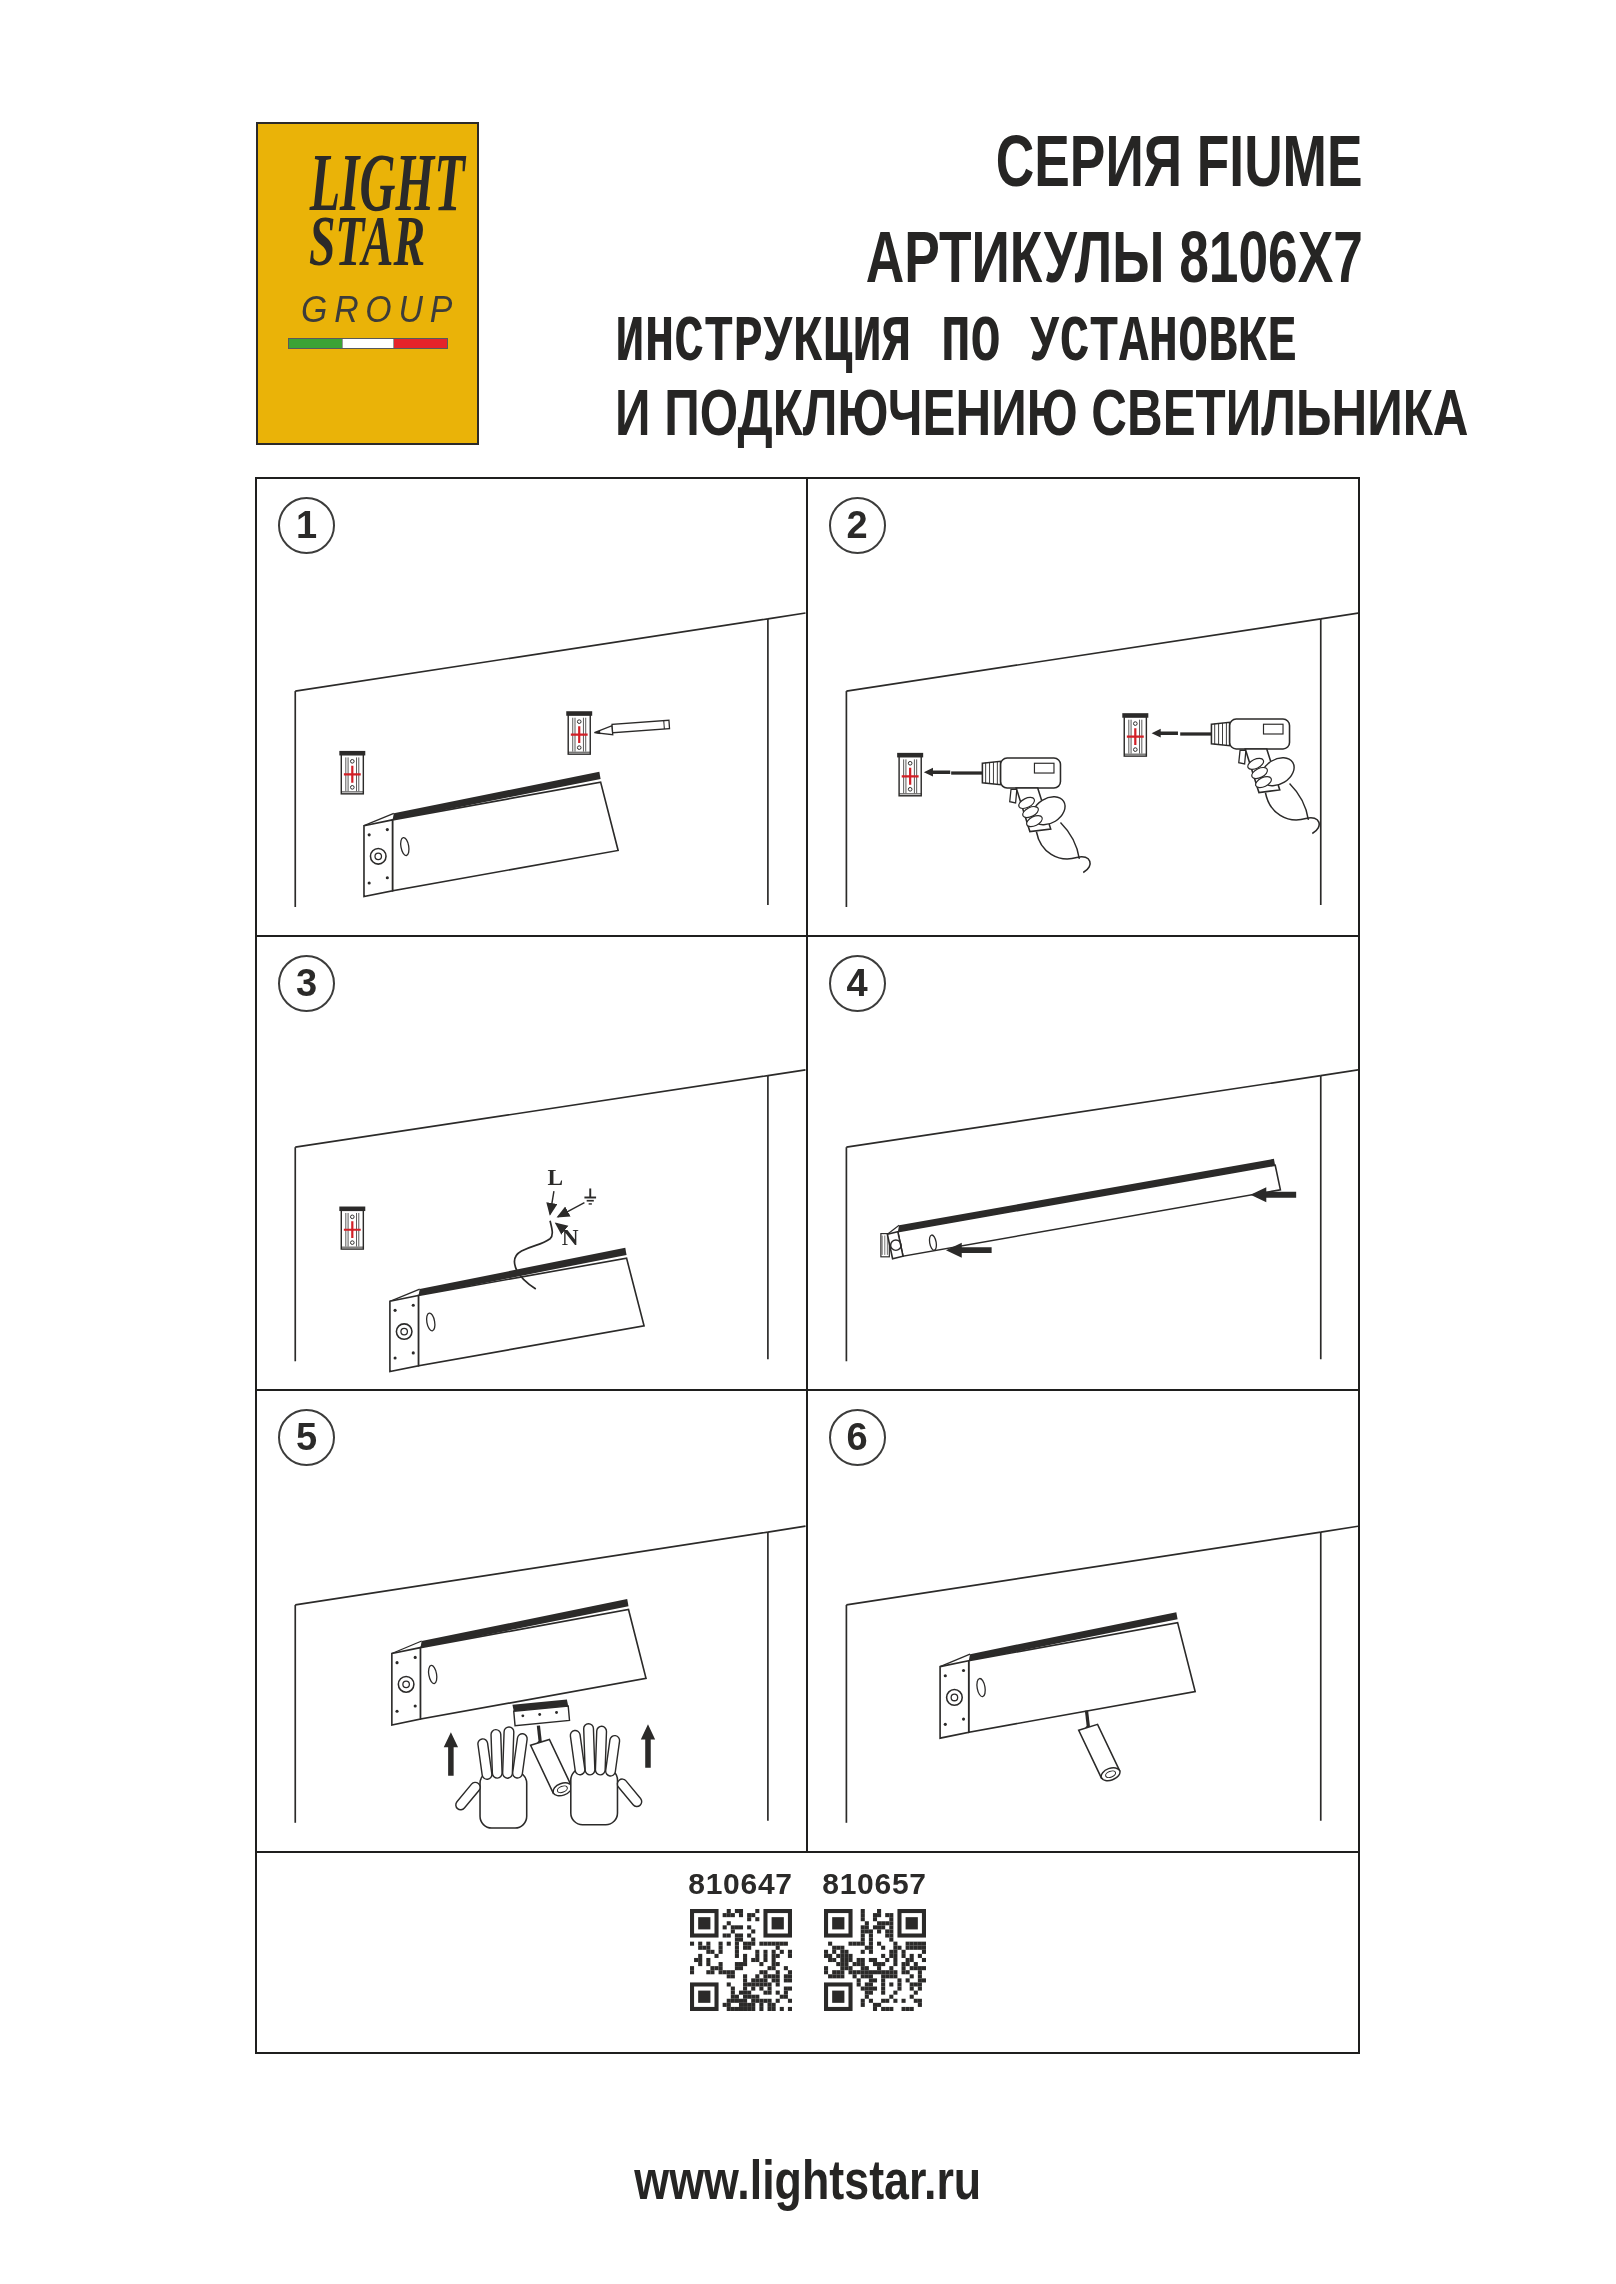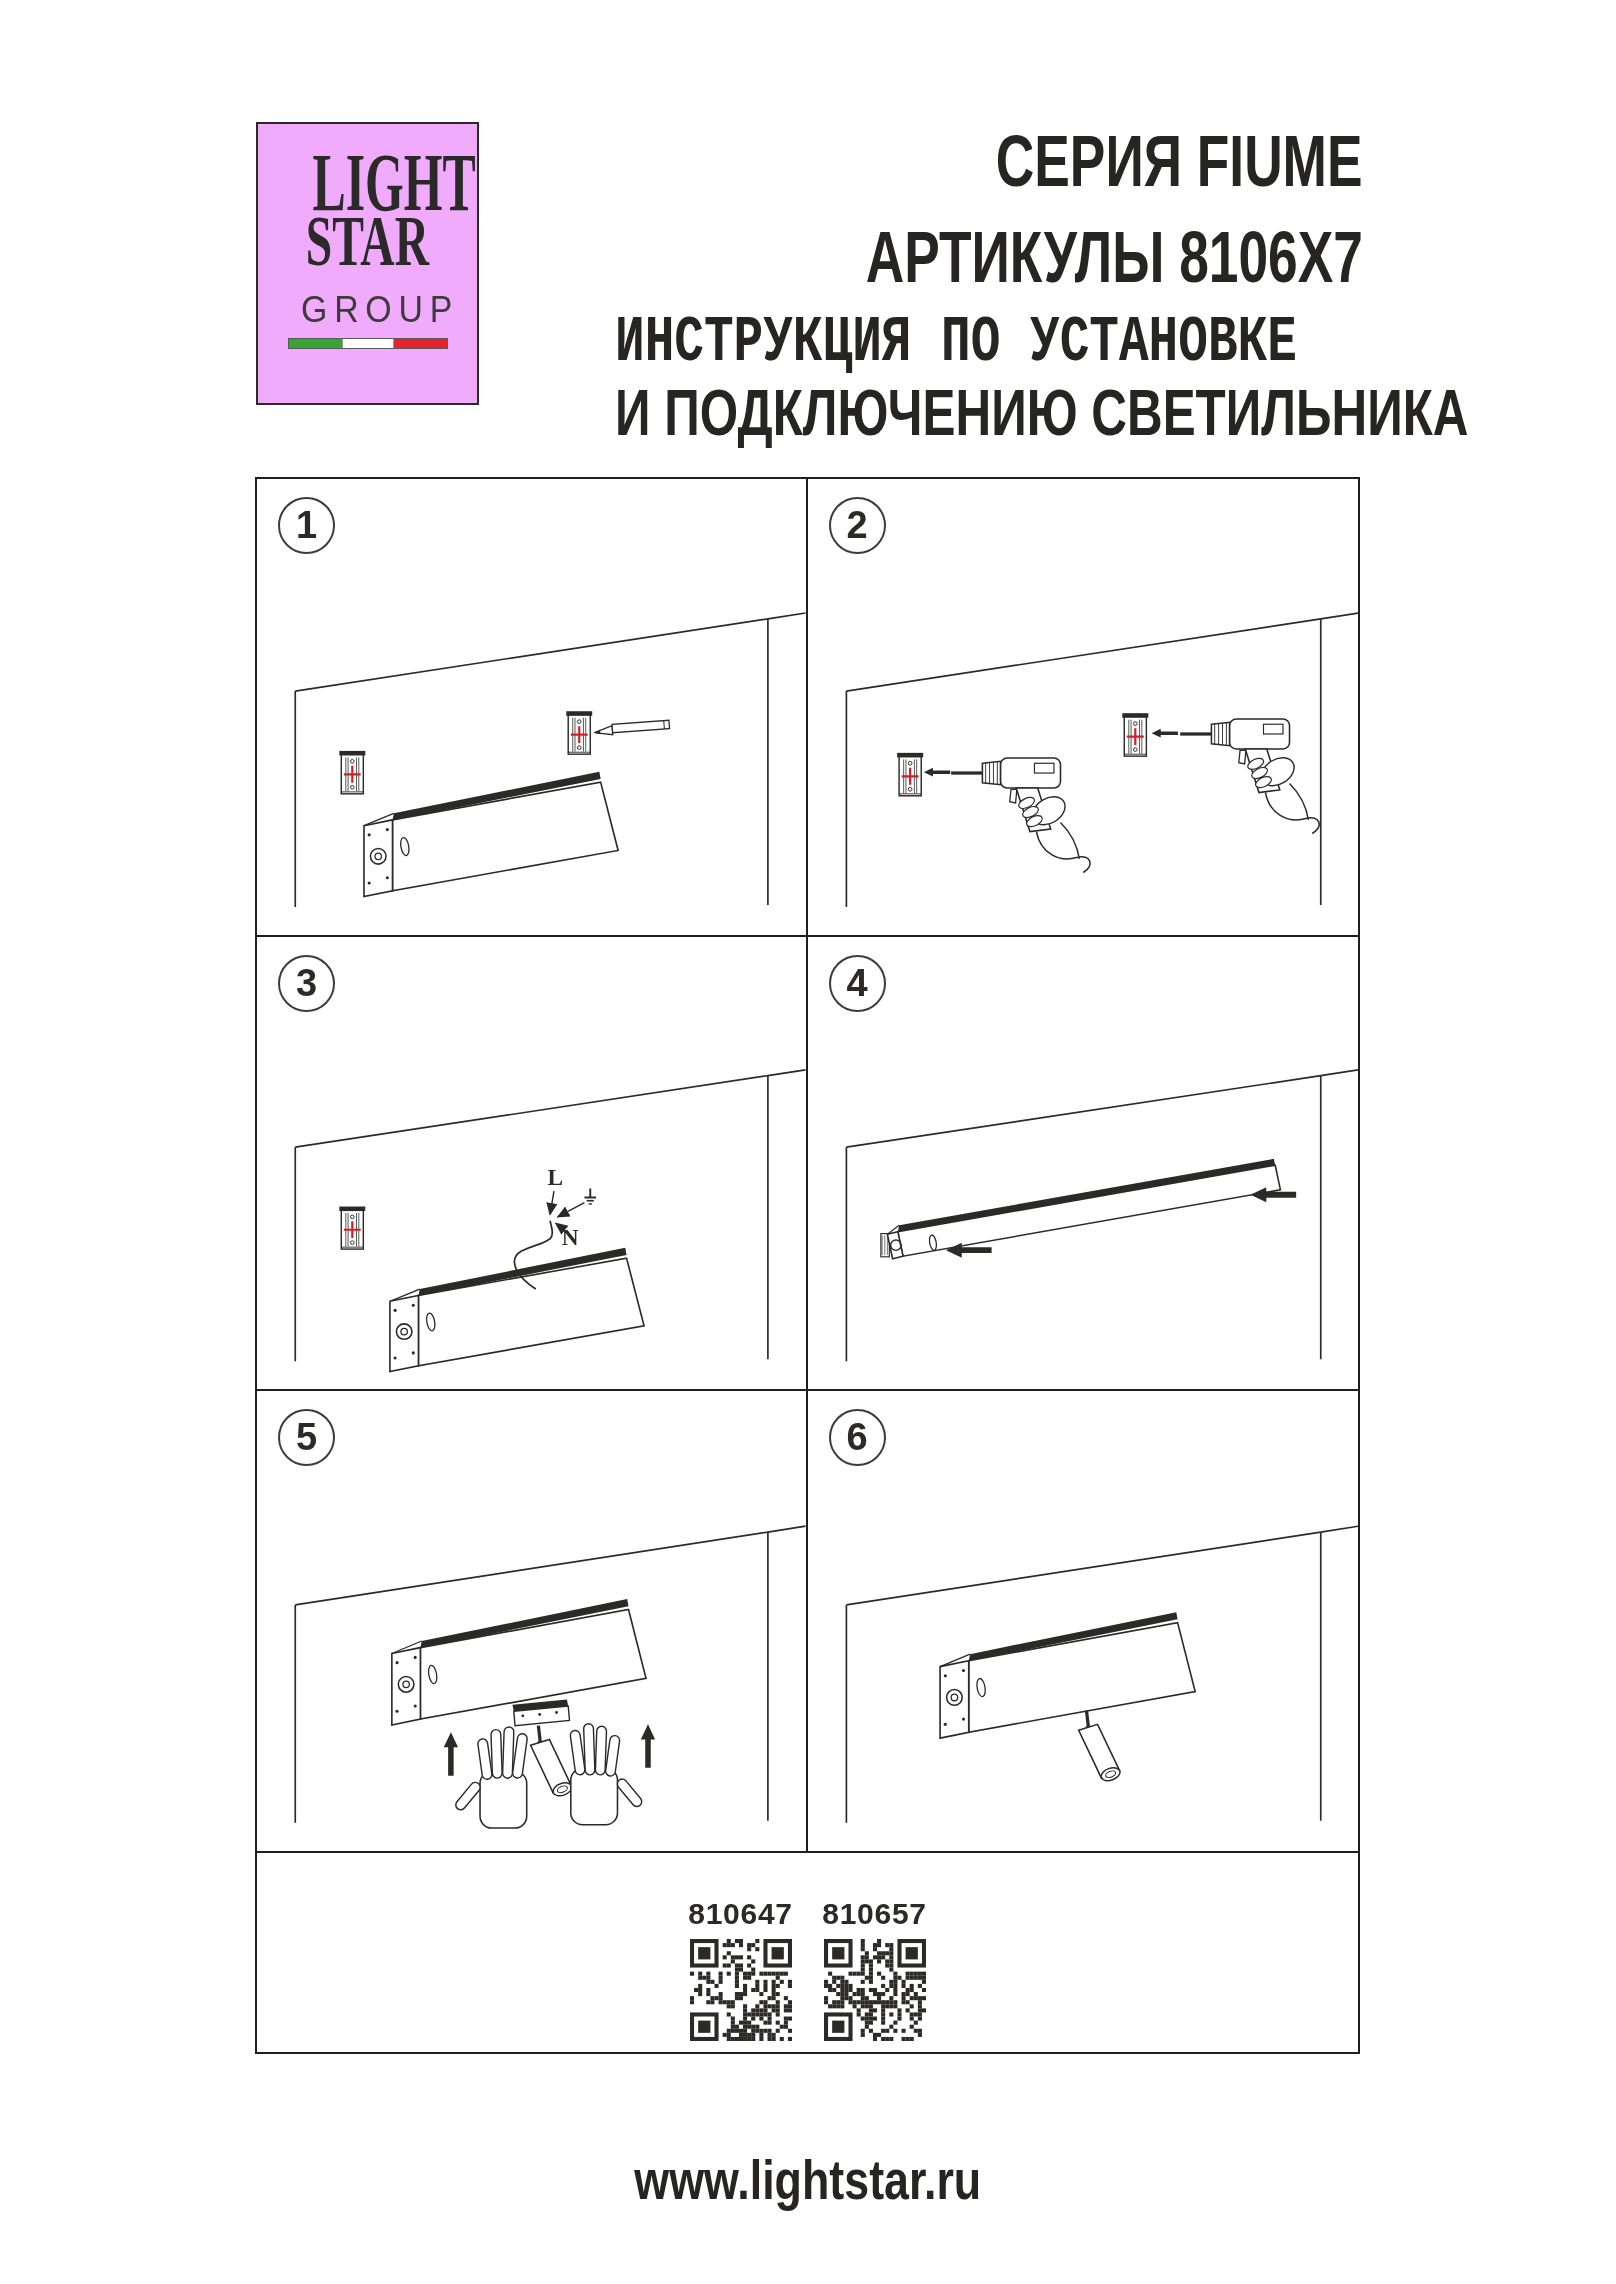--- a/index.html
+++ b/index.html
@@ -2,22 +2,22 @@
 <html style="font-size:10.4px"><head>
 <meta charset="utf-8">
 <style>
   * { margin:0; padding:0; box-sizing:border-box; }
   html,body { background:#ffffff; }
   body { width:1616px; height:2284px; position:relative; overflow:hidden;
          font-family:"Liberation Sans", sans-serif; color:#2b2a29; }
   .page { position:absolute; inset:0; background:#fff; }
 
   
-  .logo-box { position:absolute; left:256px; top:122px; width:223px; height:283px;
-              border:2.6px solid #2b2a29; background:#f0abfc; }
+  .logo-box { position:absolute; left:256px; top:122px; width:223px; height:323px;
+              border:2.6px solid #2b2a29; background:#eab308;font-style:italic; }
   .logo-line { position:absolute; left:0; right:0; text-align:center;
                font-family:"Liberation Serif", serif; font-weight:bold; color:#2b2a29;
                line-height:1; white-space:nowrap; }
   .logo-light { top:17px; font-size:83px; }
   .logo-light span { display:inline-block; transform:scaleX(0.60); transform-origin:50% 50%; }
   .logo-star  { top:81px; font-size:72px; }
   .logo-star span { display:inline-block; transform:scaleX(0.66); transform-origin:50% 50%; }
   .logo-group { position:absolute; left:0; right:0; top:168px; text-align:center;
                 font-family:"Liberation Sans", sans-serif; font-weight:400;
                 font-size:36px; line-height:1; color:#3c3c3b;padding-left:18px; }
@@ -50,21 +50,21 @@
   .cell.c0 { border-right:2px solid #1f1f1e; }
   .cell.rb { border-bottom:2px solid #1f1f1e; }
   .badge { position:absolute; left:21px; top:18px; width:57px; height:57px;
            border:2px solid #3c3c3b; border-radius:50%; display:flex; align-items:center;
            justify-content:center; font-size:38px; font-weight:bold; color:#2b2a29;
            background:#fff; z-index:2; }
   svg.panel { position:absolute; inset:0; width:100%; height:100%; }
 
   
   .qr-row { grid-column:1 / 3; display:flex; justify-content:center; gap:23px;
-            padding-top:44px; }
+            padding-top:14px; }
   .article { display:flex; flex-direction:column; align-items:center; width:111px; }
   .article .code { font-size:30px; font-weight:700; letter-spacing:0.7px; color:#2b2a29;
                    margin-bottom:7.8px; }
   svg.qr { width:102px; height:102px; }
 
   
   .url { position:absolute; left:0; right:0; top:2147px; text-align:center;
          font-size:56px; font-weight:bold; color:#262524; white-space:nowrap; }
   .url span { display:inline-block; transform:scaleX(0.80); transform-origin:50% 50%; }
 

